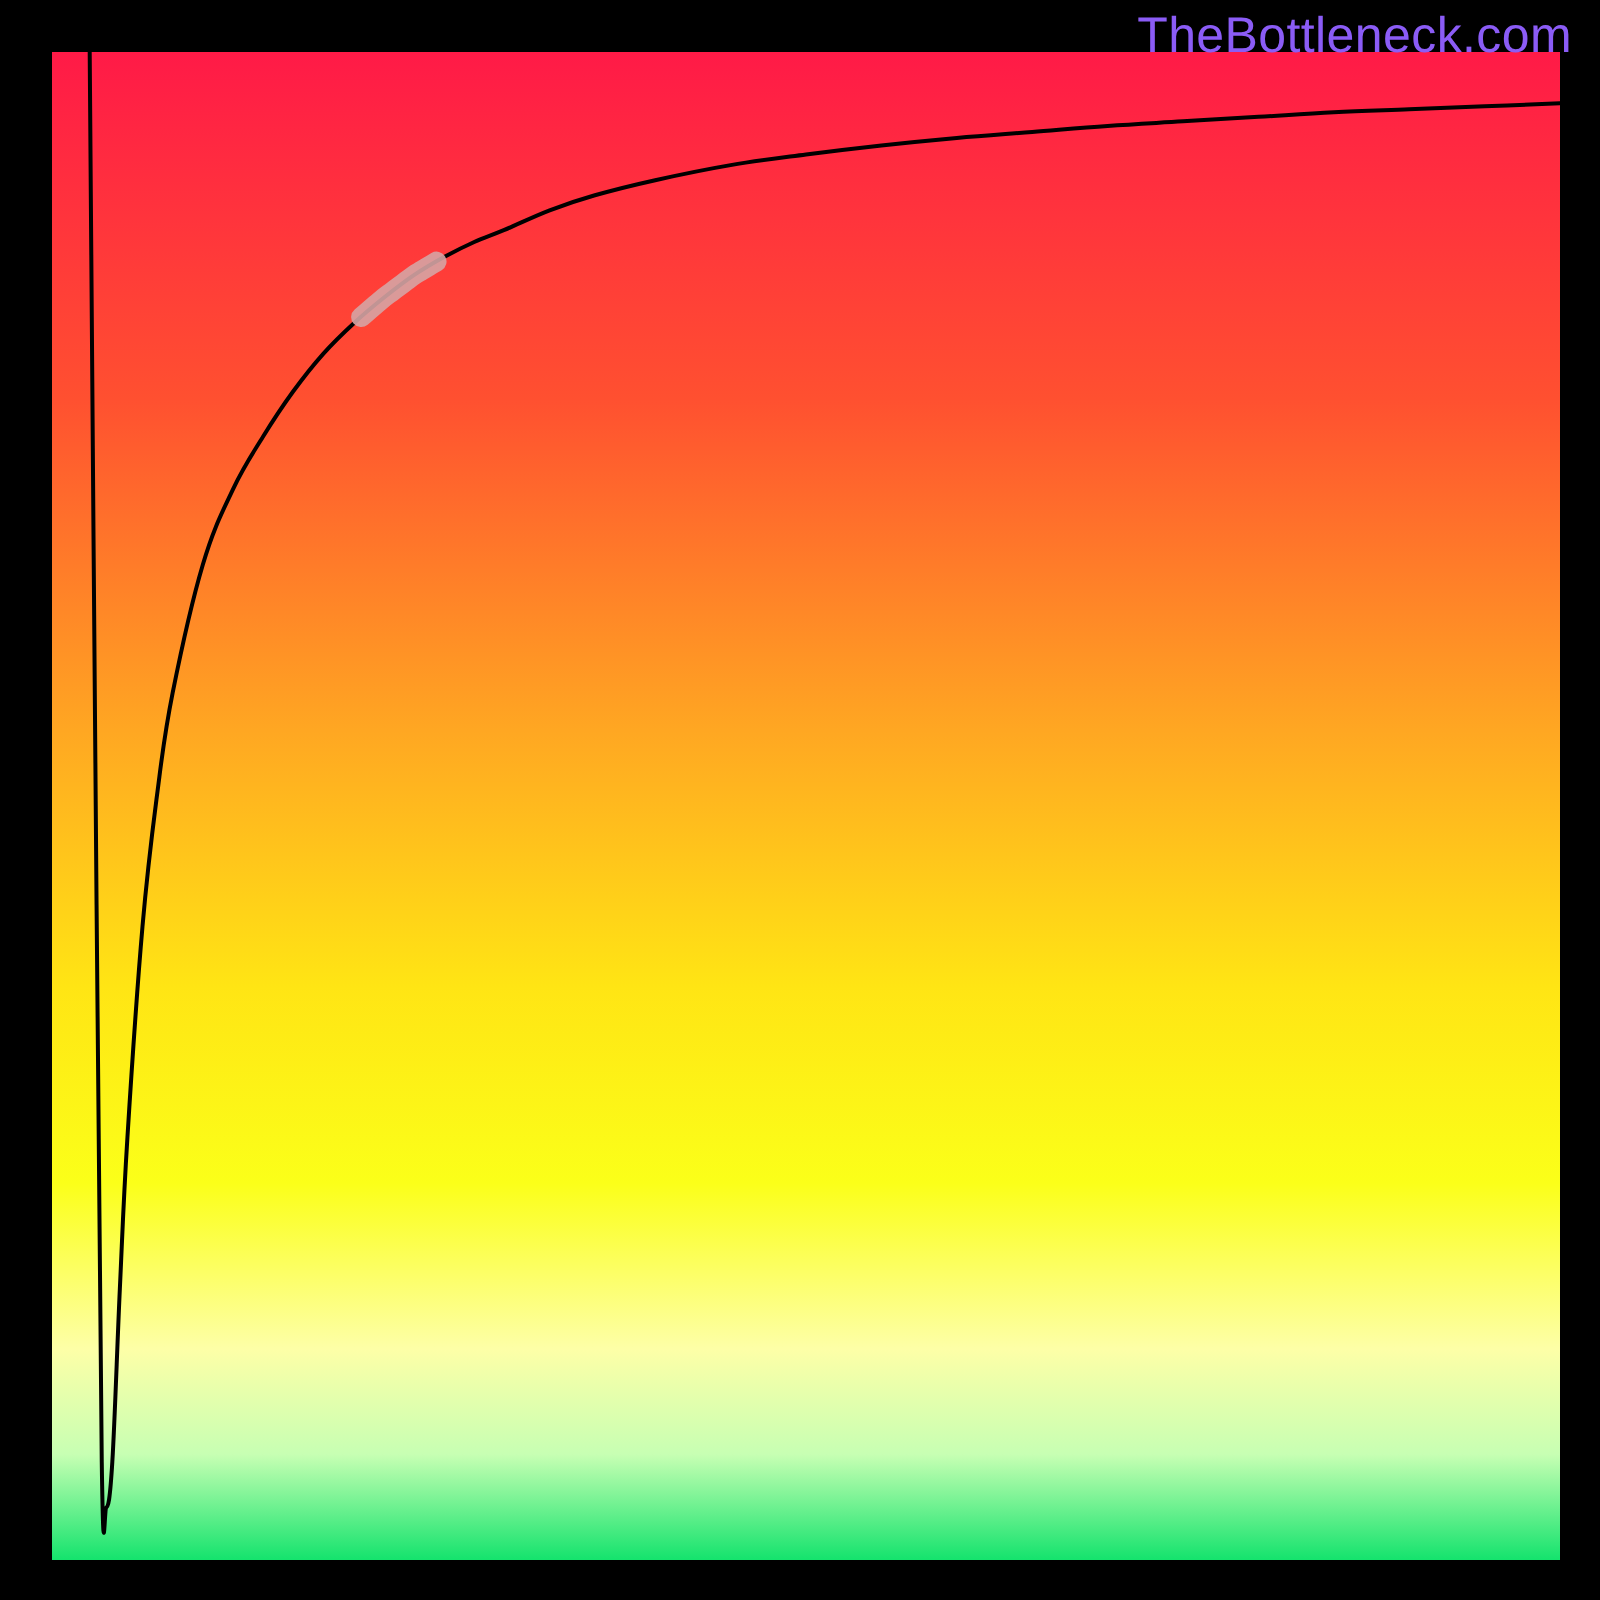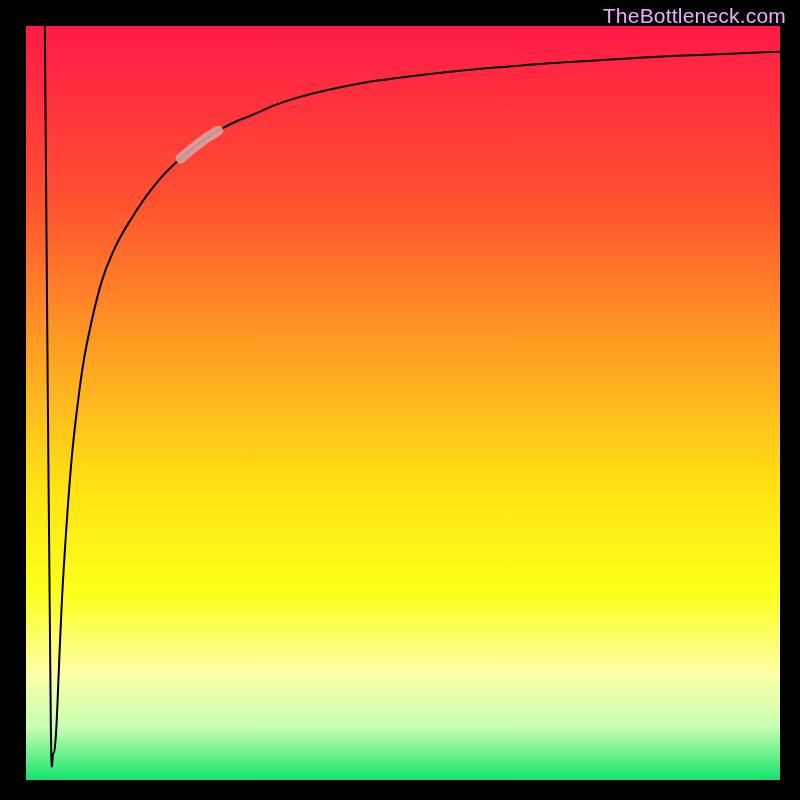--- a/index.html
+++ b/index.html
@@ -14,22 +14,22 @@
   .frame {
     position: relative;
     width: 800px;
     height: 800px;
     background: #000;
   }
   .watermark {
     position: absolute;
     top: 4px;
     right: 14px;
-    color: #f0abfc;
-    font-size: 21px;
+    color: #8b5cf6;
+    font-size: 25px;
     font-weight: 400;
     letter-spacing: 0.2px;
     z-index: 10;
   }
   .plot-viewport {
     position: absolute;
     left: 26px;
     top: 26px;
     width: 754px;
     height: 754px;

